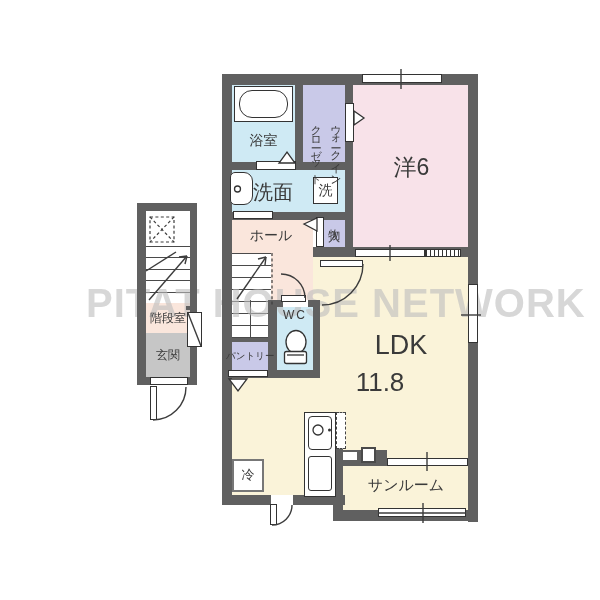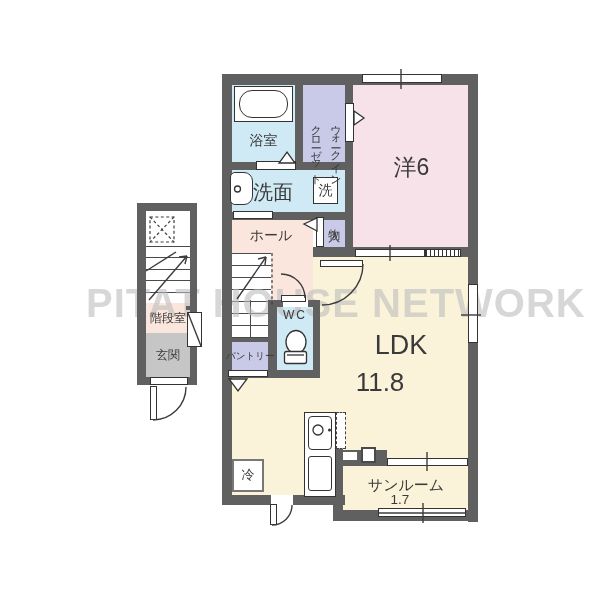--- a/index.html
+++ b/index.html
@@ -152,15 +152,14 @@
   <div class="lbl vert" style="left:327px;top:219px;font-size:12px;letter-spacing:1px">物入</div>
   <div class="lbl" style="left:240px;top:228px;width:62px;font-size:14px">ホール</div>
   <div class="lbl" style="left:277px;top:309px;width:36px;font-size:12px;letter-spacing:2px">WC</div>
   <div class="lbl" style="left:226px;top:351px;width:46px;font-size:9.5px">パントリー</div>
   <div class="lbl" style="left:144px;top:312px;width:48px;font-size:12px">階段室</div>
   <div class="lbl" style="left:146px;top:349px;width:44px;font-size:12px">玄関</div>
   <div class="lbl" style="left:355px;top:331px;width:92px;font-size:27px;font-weight:500">LDK</div>
   <div class="lbl" style="left:334px;top:368px;width:92px;font-size:26px;font-weight:500">11.8</div>
   <div class="lbl" style="left:232px;top:468px;width:32px;font-size:13px">冷</div>
   <div class="lbl" style="left:345px;top:477px;width:122px;font-size:15px">サンルーム</div>
-  <div class="lbl" style="left:345px;top:493px;width:110px;font-size:13.5px">1.7</div>
 
 </div>
 
 </body></html>

